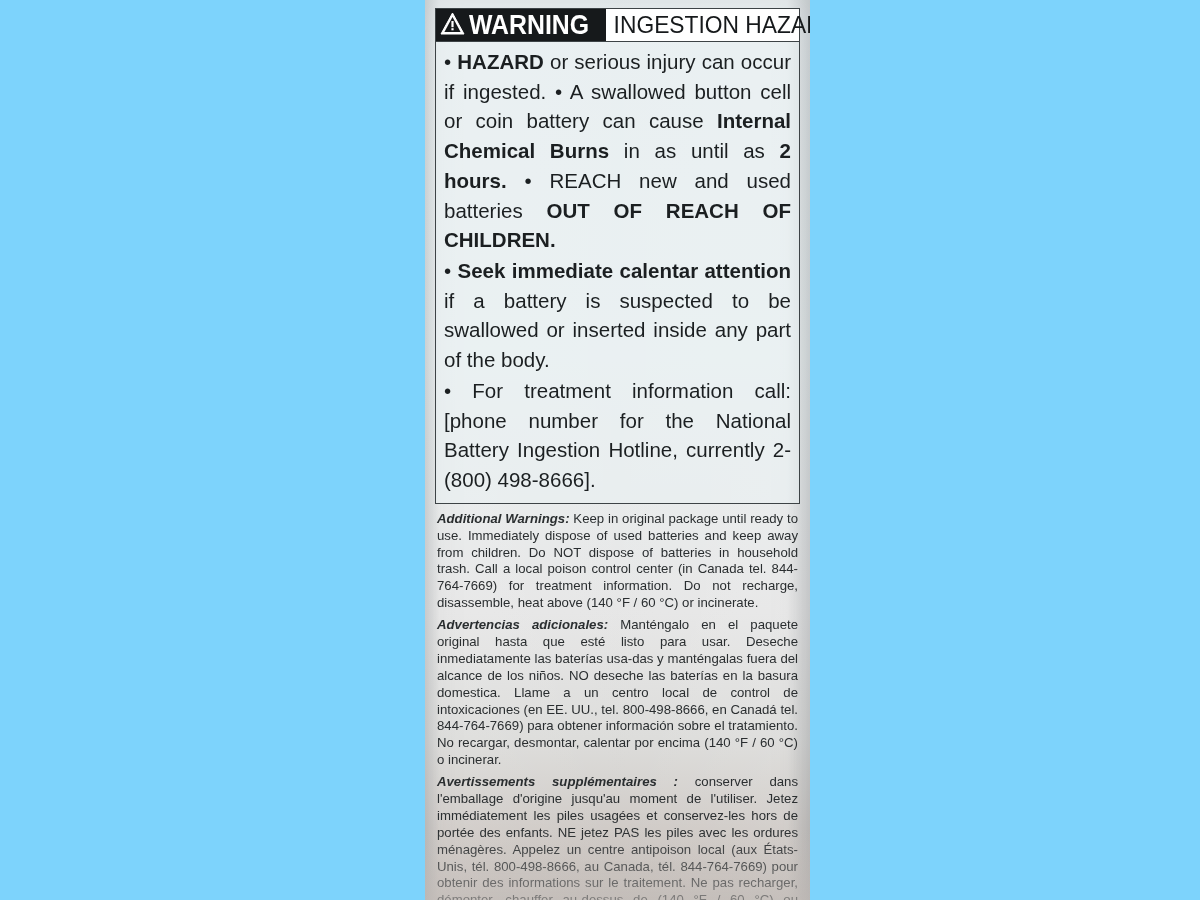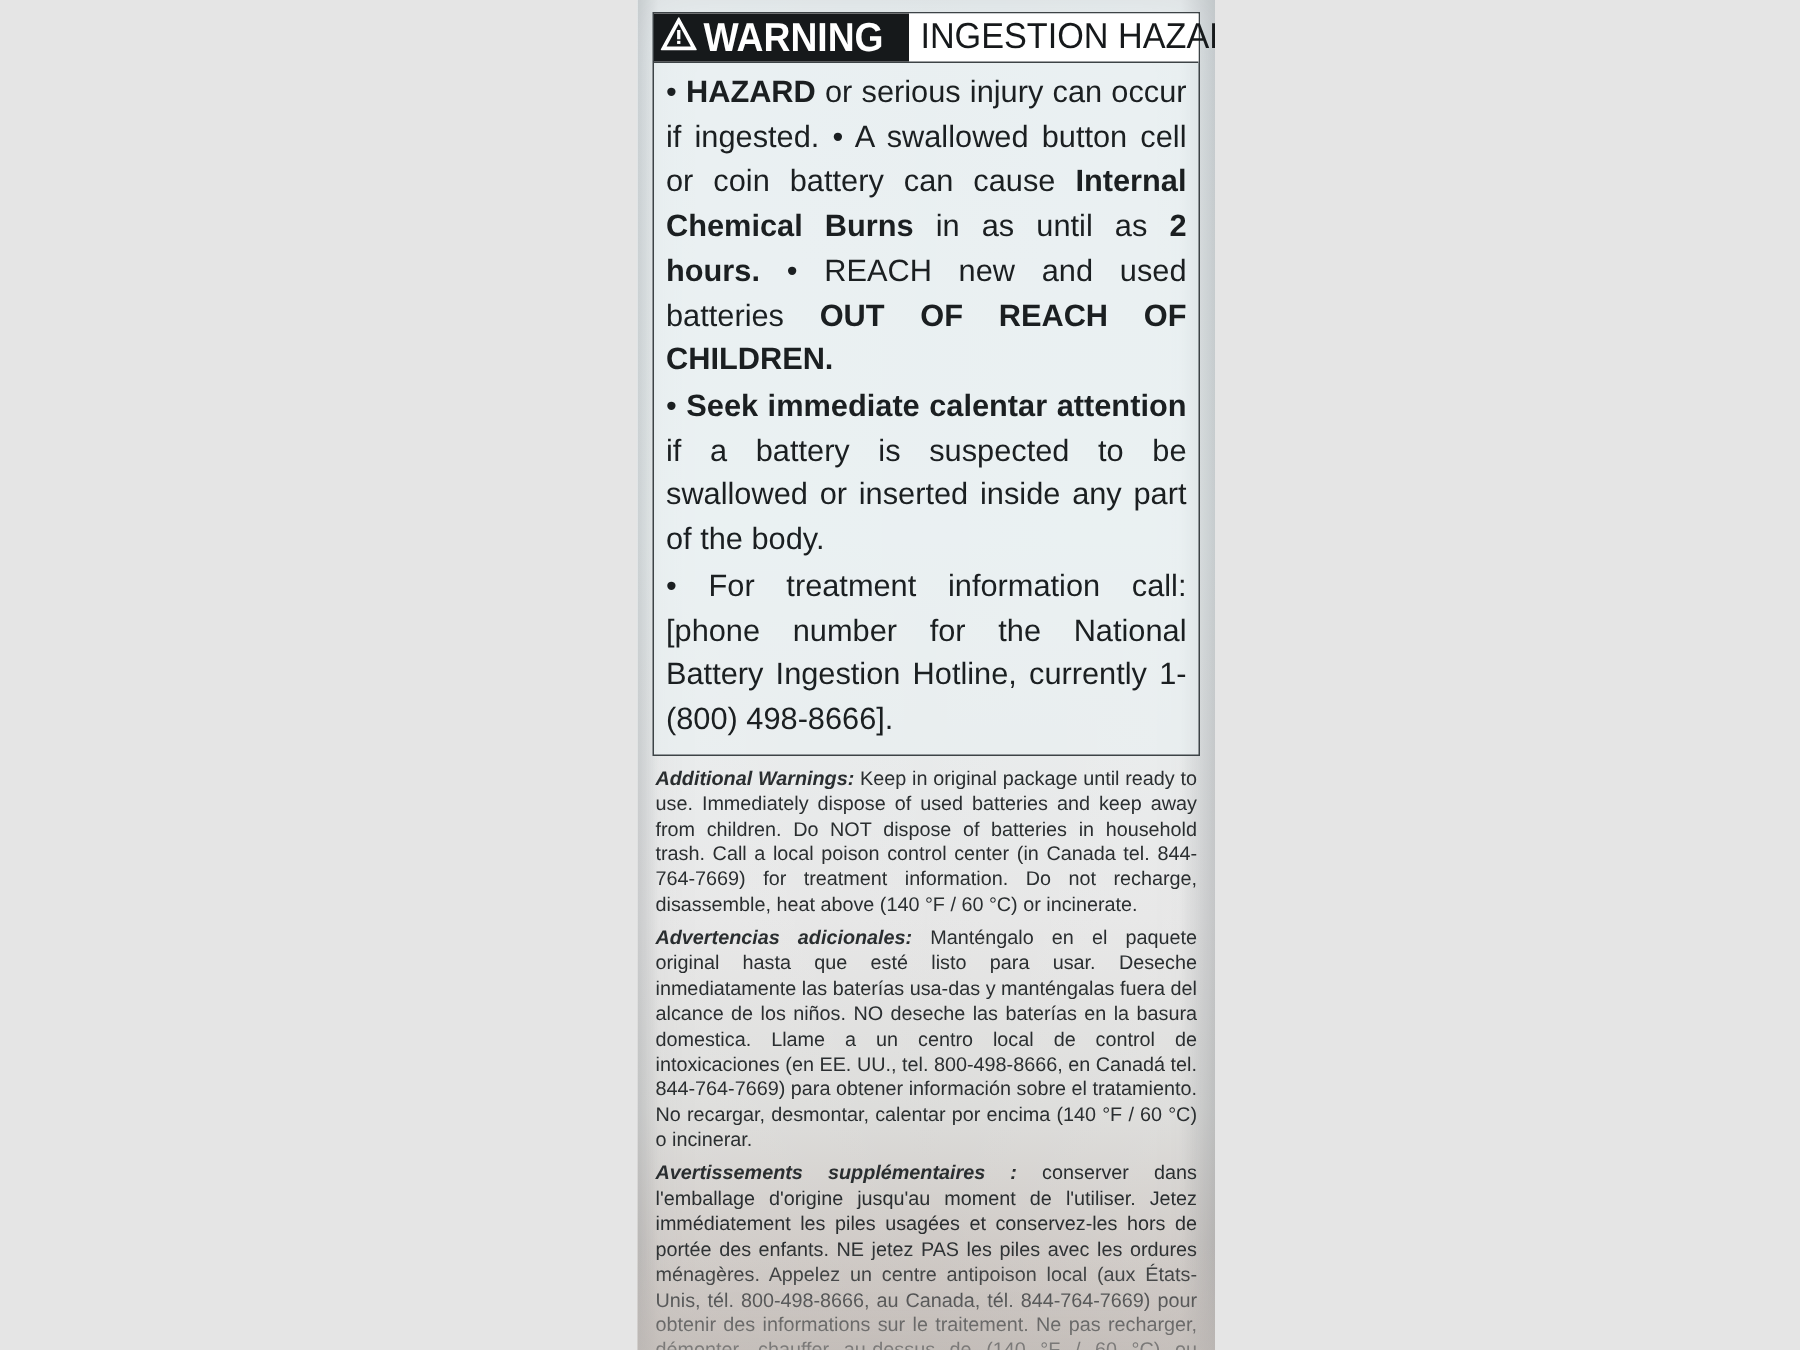--- a/index.html
+++ b/index.html
@@ -10,21 +10,21 @@
   body {
     width: 1200px;
     height: 900px;
     font-family: "Liberation Sans", sans-serif;
     overflow: hidden;
   }
   .page {
     position: relative;
     width: 1200px;
     height: 900px;
-    background: #e5e5e5;
+    background: #7dd3fc;
   }
   
   .label-panel {
     position: absolute;
     left: 425px;
     top: 0px;
     width: 385px;
     height: 900px;
     background: linear-gradient(to bottom,
         #e8eef0 0%,
@@ -161,21 +161,21 @@
                 <rect x="11.4" y="16.2" width="2.2" height="2.1" fill="#ffffff"></rect>
               </svg>
             </span>
             <span class="warning-word">WARNING</span>
           </div>
           <div class="hazard-word">INGESTION HAZARD</div>
         </div>
         <div class="warning-body">
           <p class="wb-justify"><span>• </span><b>HAZARD</b><span> or serious injury can occur if ingested. • A swallowed button cell or coin battery can cause </span><b>Internal Chemical Burns</b><span> in as until as </span><b>2 hours.</b><span> • REACH new and used batteries </span><b>OUT OF REACH OF CHILDREN.</b></p>
           <p class="wb-justify"><span>• </span><b>Seek immediate calentar attention</b><span> if a battery is suspected to be swallowed or inserted inside any part of the body.</span></p>
-          <p class="wb-justify">• For treatment information call: [phone number for the National Battery Ingestion Hotline, currently 1-(800) 498-8666].</p>
+          <p class="wb-justify">• For treatment information call: [phone number for the National Battery Ingestion Hotline, currently 2-(800) 498-8666].</p>
         </div>
       </div>
 
       <div class="extra">
         <p><b>Additional Warnings:</b><span> Keep in original package until ready to use. Immediately dispose of used batteries and keep away from children. Do NOT dispose of batteries in household trash. Call a local poison control center (in Canada tel. 844-764-7669) for treatment information. Do not recharge, disassemble, heat above (140 °F / 60 °C) or incinerate.</span></p>
         <p><b>Advertencias adicionales:</b><span> Manténgalo en el paquete original hasta que esté listo para usar. Deseche inmediatamente las baterías usa-das y manténgalas fuera del alcance de los niños. NO deseche las baterías en la basura domestica. Llame a un centro local de control de intoxicaciones (en EE. UU., tel. 800-498-8666, en Canadá tel. 844-764-7669) para obtener información sobre el tratamiento. No recargar, desmontar, calentar por encima (140 °F / 60 °C) o incinerar.</span></p>
         <p><b>Avertissements supplémentaires :</b><span> conserver dans l'emballage d'origine jusqu'au moment de l'utiliser. Jetez immédiatement les piles usagées et conservez-les hors de portée des enfants. NE jetez PAS les piles avec les ordures ménagères. Appelez un centre antipoison local (aux États-Unis, tél. 800-498-8666, au Canada, tél. 844-764-7669) pour obtenir des informations sur le traitement. Ne pas recharger, démonter, chauffer au-dessus de (140 °F / 60 °C) ou incinérer.</span></p>
       </div>
 
     </div>

